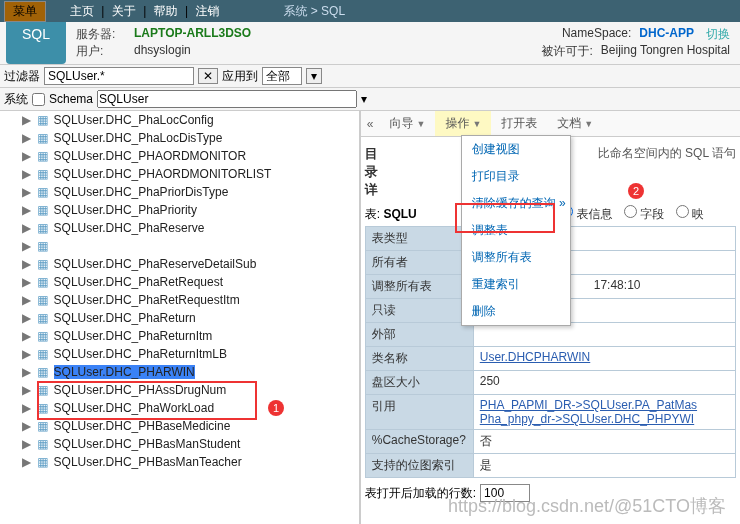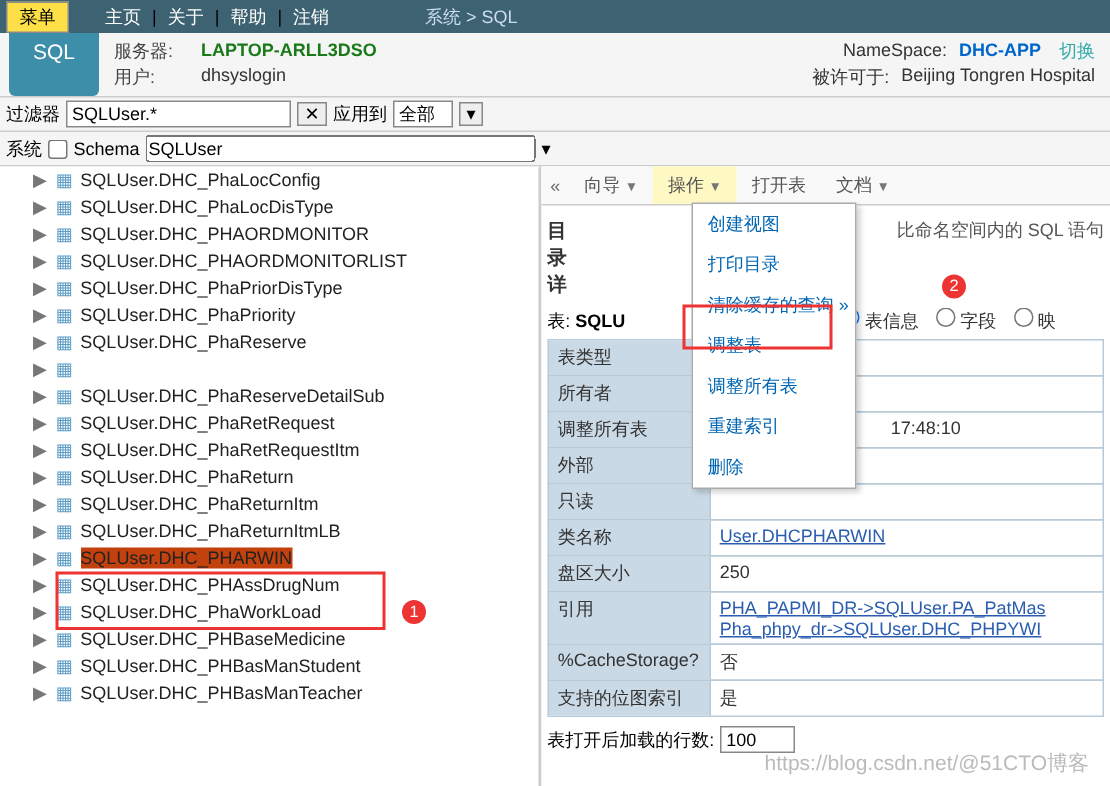--- a/index.html
+++ b/index.html
@@ -1,39 +1,39 @@
 <!DOCTYPE html>
 <html><head>
 <meta charset="utf-8">
 <style>
 * { box-sizing: border-box; margin: 0; padding: 0; font-family: Arial, "Microsoft YaHei", sans-serif; font-size: 12px; }
 body { background: #f5f5f5; width: 740px; height: 524px; overflow: hidden; position: relative; }
 .topbar { background: #3d6272; height: 22px; display: flex; align-items: center; padding: 0 4px; }
-.menu-btn { background: #fde047; border: 1px solid #888; padding: 1px 8px; cursor: pointer; }
+.menu-btn { background: #a16207; border: 1px solid #888; padding: 1px 8px; cursor: pointer; }
 .topbar .links { margin-left: 20px; }
 .topbar .links a { color: #fff; margin: 0 4px; text-decoration: none; }
 .topbar .crumb { margin-left: 60px; color: #cde; }
 .title-strip { display: flex; }
 .sql-tab { background: #3d8fa9; color: #fff; padding: 4px 16px; font-size: 14px; border-radius: 0 0 4px 4px; margin-left: 6px; }
 .meta { flex: 1; padding: 4px 10px; font-size: 12px; color: #333; }
 .meta-row { display: flex; gap: 8px; }
 .meta-label { color: #444; width: 50px; text-align: left; }
 .meta-val { color: #1a7a1a; font-weight: bold; }
 .meta-ns { color: #0066cc; font-weight: bold; }
 .meta-swap { color: #3aa; margin-left: 4px; }
 .filter-row { display: flex; align-items: center; gap: 4px; padding: 2px 4px; background: #f5f5f5; border-top: 1px solid #ccc; border-bottom: 1px solid #ccc; }
 .filter-row input[type=text] { border: 1px solid #888; padding: 1px 3px; height: 18px; }
 .filter-row .btn { border: 1px solid #888; background: #eee; padding: 0 4px; cursor: pointer; }
 .sys-row { display: flex; align-items: center; gap: 4px; padding: 2px 4px; border-bottom: 1px solid #ccc; }
 .main { display: flex; height: calc(524px - 90px); }
 .tree { width: 400px; overflow-y: auto; background: #fff; border-right: 2px solid #ccc; }
 .tree-item { display: flex; align-items: center; padding: 2px 4px 2px 22px; color: #222; white-space: nowrap; }
 .tree-item .tri { color: #777; margin-right: 6px; }
 .tree-item .doc { color: #5d9dc5; margin-right: 5px; }
-.tree-item.selected span.label { background: #c2410c; }
+.tree-item.selected span.label { background: #3b82f6; }
 .highlight-box1 { position: absolute; left: 37px; top: 381px; width: 220px; height: 39px; border: 2px solid #e33; pointer-events: none; }
 .badge { display: inline-flex; align-items: center; justify-content: center; width: 16px; height: 16px; border-radius: 50%; background: #e33; color: #fff; font-size: 11px; }
 .badge1 { position: absolute; left: 268px; top: 400px; }
 .badge2 { position: absolute; left: 628px; top: 183px; }
 .right { flex: 1; position: relative; background: #fff; }
 .tabs { display: flex; border-bottom: 1px solid #ccc; background: #f9f9f9; align-items: center; }
 .tabs .chev { padding: 4px 6px; color: #666; }
 .tab { padding: 4px 10px; color: #555; cursor: pointer; }
 .tab.active { background: #fef9c3; }
 .tab .dd { font-size: 9px; margin-left: 3px; color: #777; }
@@ -44,21 +44,21 @@
 .detail-head { font-weight: bold; font-size: 13px; color: #333; padding: 2px 0; }
 .detail-sub { color: #555; padding: 2px 0 6px 220px; white-space: nowrap; }
 .tbl-row { display: flex; border: 1px solid #b8cad8; margin-top: -1px; }
 .tbl-k { width: 108px; background: #c9d9e5; padding: 3px 6px; color: #333; border-right: 1px solid #b8cad8; }
 .tbl-v { flex: 1; padding: 3px 6px; color: #333; }
 .tbl-v a { color: #2a5db0; text-decoration: underline; }
 .radio-row { padding: 3px 0; }
 .radio-row label { margin-right: 8px; color: #333; }
 .foot-row { padding: 6px 0; display:flex; align-items:center; gap:4px; }
 .foot-row input { border: 1px solid #888; width: 50px; padding: 1px 3px; }
-.watermark { position: absolute; right: 14px; bottom: 6px; color: #bbb; font-size: 14px; }
+.watermark { position: absolute; right: 14px; bottom: 6px; color: #bbb; font-size: 18px; }
 </style>
 </head>
 <body>
 
 <div class="topbar">
   <button class="menu-btn">菜单</button>
   <span class="links">
     <a>主页</a> |
     <a>关于</a> |
     <a>帮助</a> |
@@ -248,25 +248,25 @@
         </div>
       <div class="tbl-row">
           <div class="tbl-k">所有者</div>
           <div class="tbl-v"></div>
         </div>
       <div class="tbl-row">
           <div class="tbl-k">调整所有表</div>
           <div class="tbl-v" style="padding-left:120px">17:48:10</div>
         </div>
       <div class="tbl-row">
+          <div class="tbl-k">只读</div>
+          <div class="tbl-v"></div>
+        </div>
+      <div class="tbl-row">
           <div class="tbl-k">外部</div>
-          <div class="tbl-v"></div>
-        </div>
-      <div class="tbl-row">
-          <div class="tbl-k">只读</div>
           <div class="tbl-v"></div>
         </div>
       <div class="tbl-row">
           <div class="tbl-k">类名称</div>
           <div class="tbl-v"><a>User.DHCPHARWIN</a></div>
         </div>
       <div class="tbl-row">
           <div class="tbl-k">盘区大小</div>
           <div class="tbl-v">250</div>
         </div>

